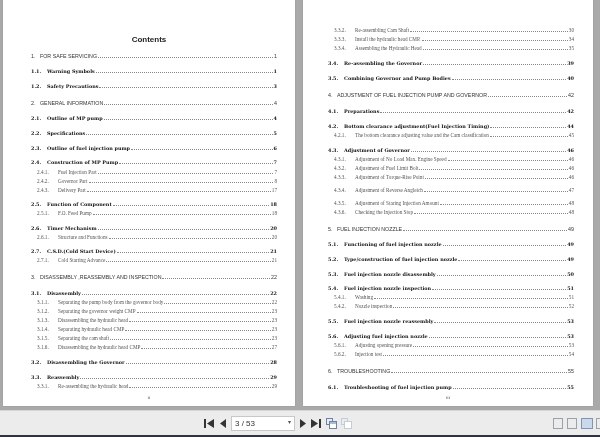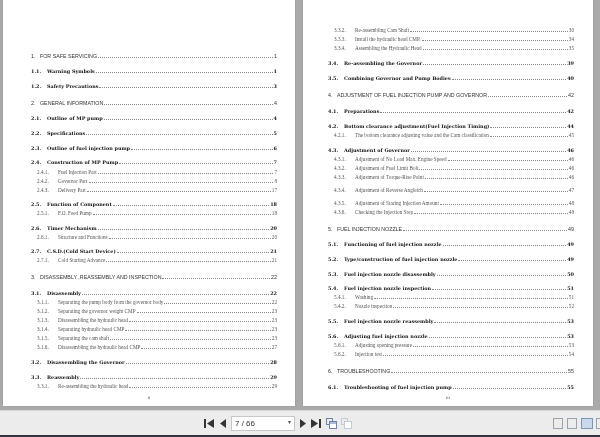--- a/index.html
+++ b/index.html
@@ -57,20 +57,21 @@
     display:flex; align-items:center; padding-left:3px;
   }
   .page-box .caret { position:absolute; right:3px; top:1px; font-size:6px; color:#555; }
   .view-icon { position:absolute; top:7px; width:10px; height:11px; box-sizing:border-box; }
 </style>
 </head>
 <body>
 
 <div class="viewer">
   <div class="page left">
+    <div class="page-title">Contents</div>
     <div id="left-entries">
         <div class="row chapter" style="left: 28px; width: 246px; top: 53px;">
           <span class="num">1.</span>
           <span class="lbl">FOR SAFE SERVICING</span>
           <span class="dots"></span>
           <span class="pg">1</span>
         </div>
         <div class="row section" style="left: 28px; width: 246px; top: 68px;">
           <span class="num">1.1.</span>
           <span class="lbl">Warning Symbols</span>
@@ -427,21 +428,21 @@
     </span>
   </div>
   <div class="tb-btn" style="left:218px;width:10px">
     <span>
       <svg width="6" height="9" viewBox="0 0 6 9">
           <polygon points="6,0 0,4.5 6,9" fill="#333"></polygon>
         </svg>
     </span>
   </div>
   <div class="page-box">
-    <span>7 / 66</span>
+    <span>3 / 53</span>
     <span class="caret">▾</span>
   </div>
   <div class="tb-btn" style="left:298px;width:10px">
     <span>
       <svg width="6" height="9" viewBox="0 0 6 9">
           <polygon points="0,0 6,4.5 0,9" fill="#333"></polygon>
         </svg>
     </span>
   </div>
   <div class="tb-btn" style="left:310px;width:12px">

